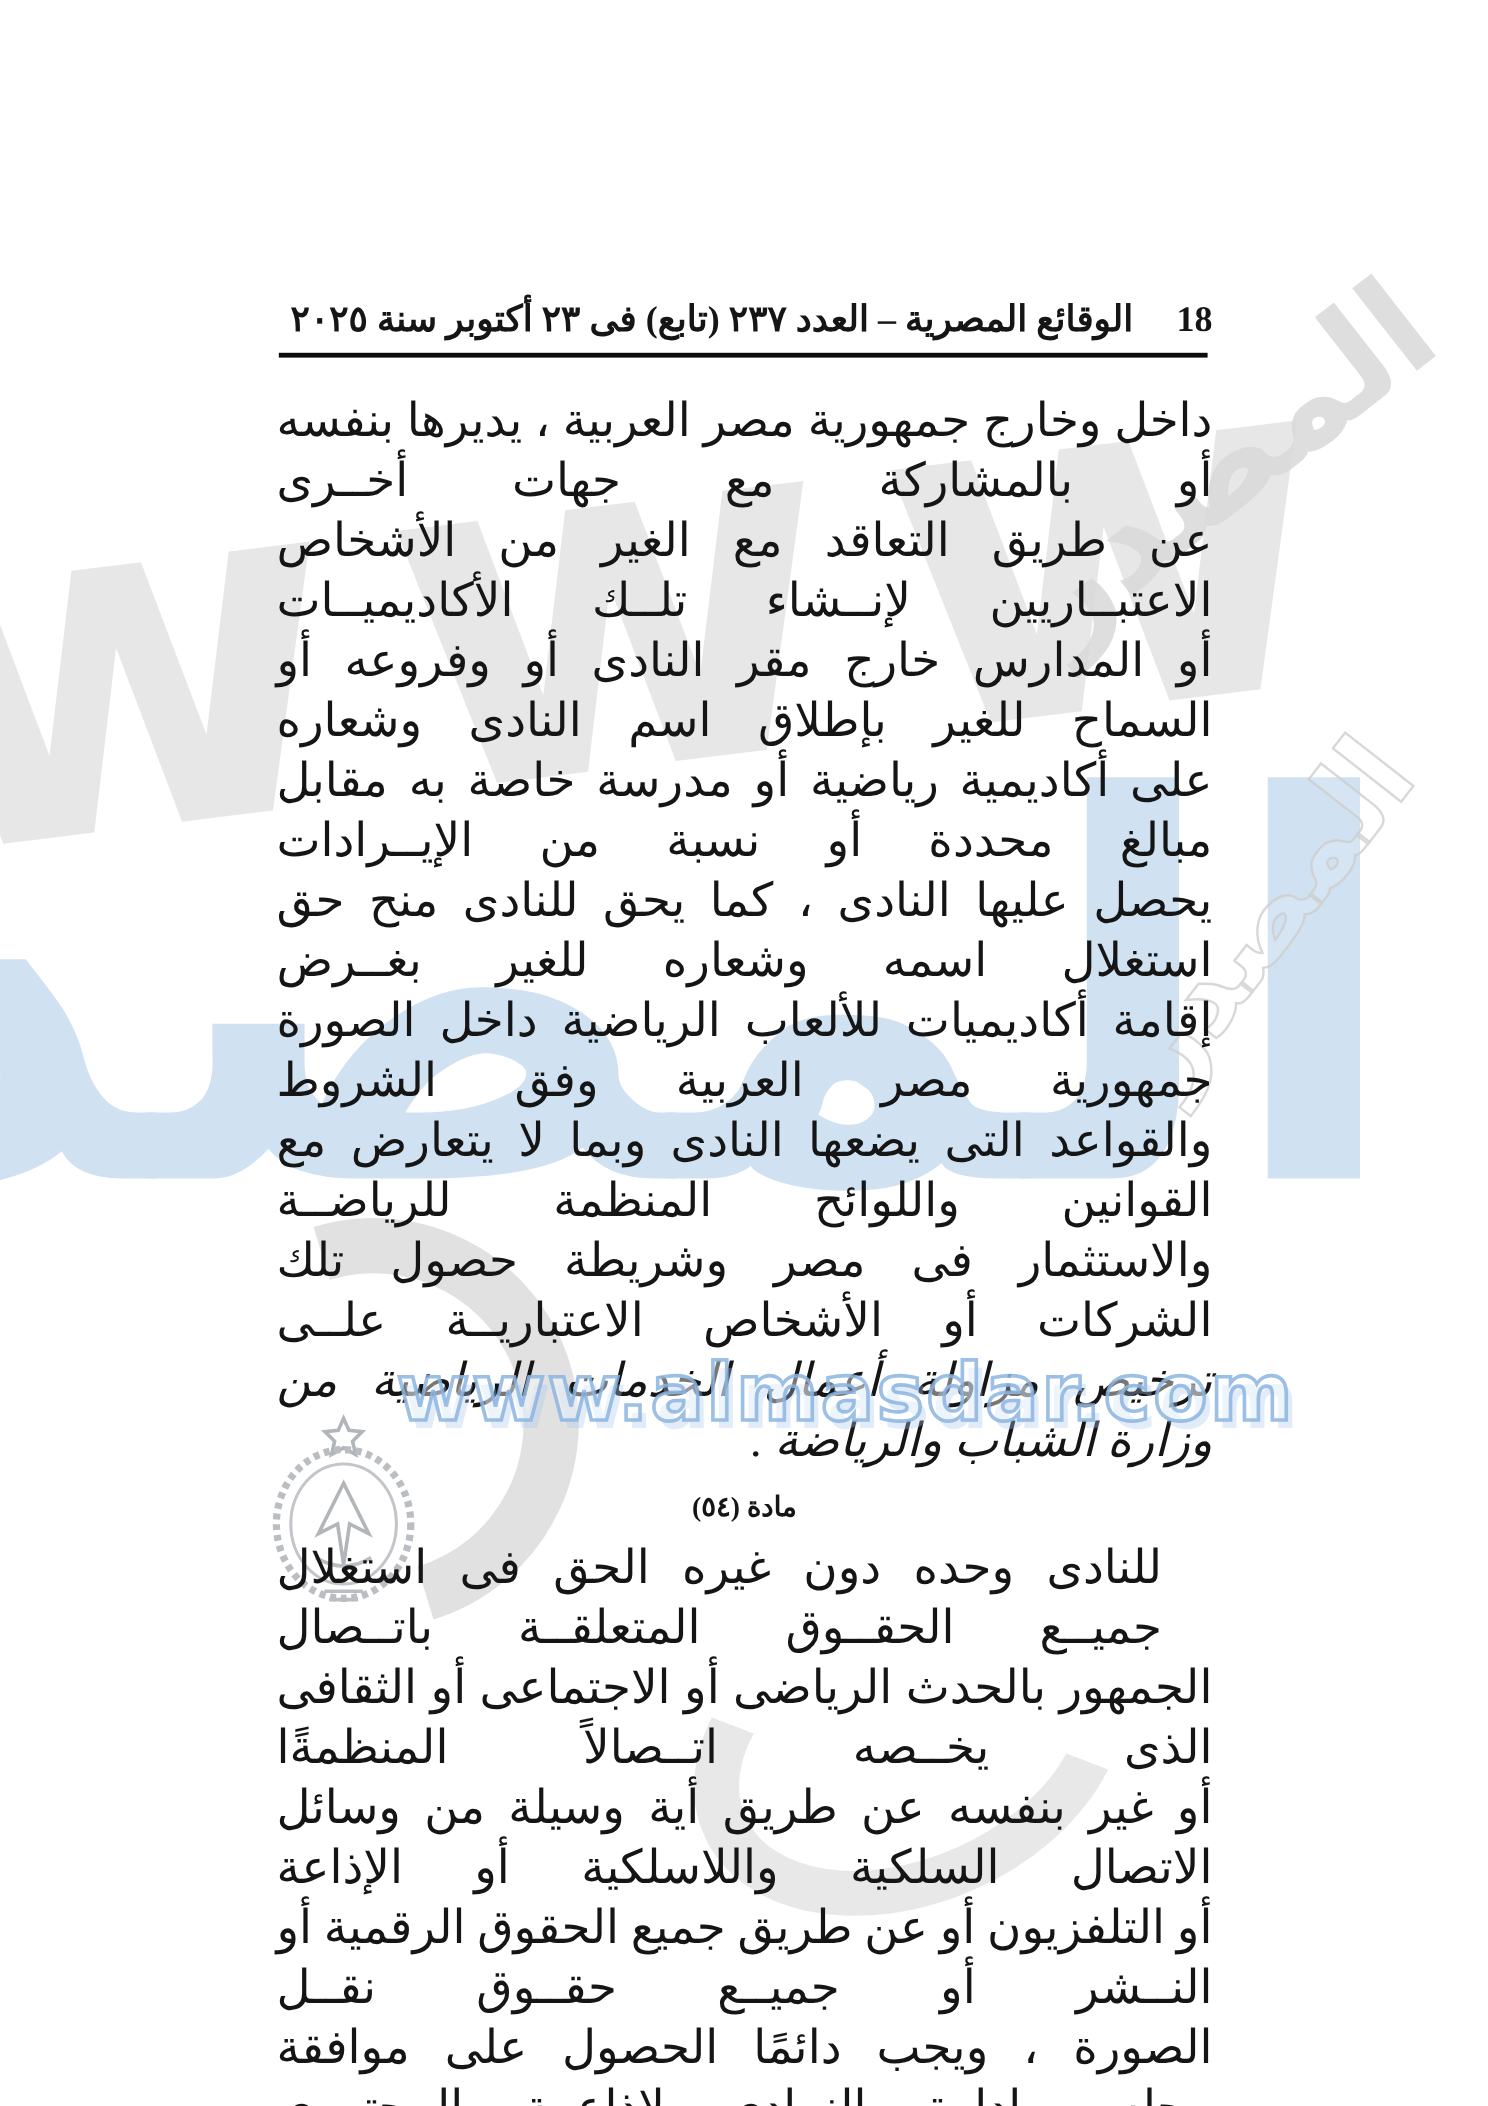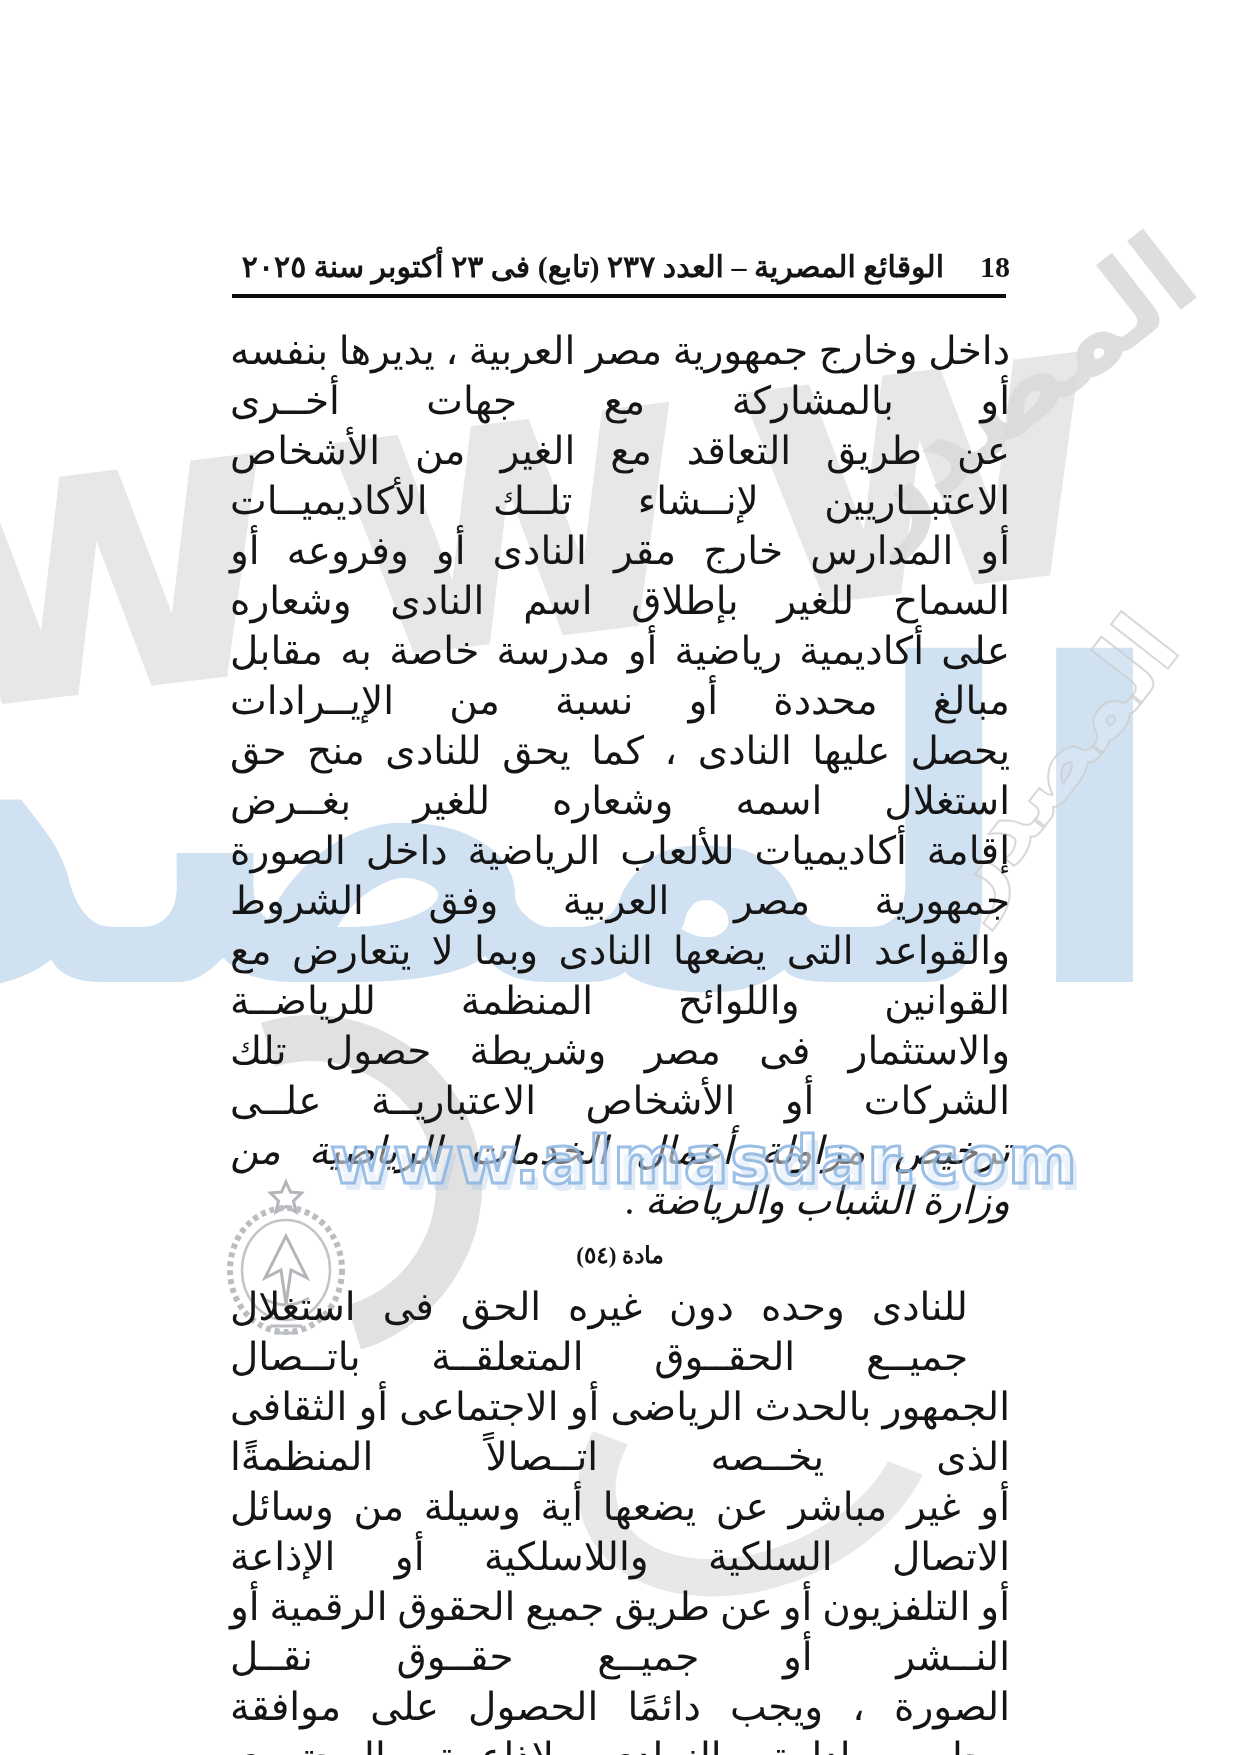--- a/index.html
+++ b/index.html
@@ -122,21 +122,21 @@
       <div class="line">والقواعد التى يضعها النادى وبما لا يتعارض مع القوانين واللوائح المنظمة للرياضــة</div>
       <div class="line">والاستثمار فى مصر وشريطة حصول تلك الشركات أو الأشخاص الاعتباريــة علــى</div>
       <div class="line last">ترخيص مزاولة أعمال الخدمات الرياضية من وزارة الشباب والرياضة .</div>
     </div>
 
     <h2 class="art">مادة (٥٤)</h2>
 
     <div class="para" style="margin-top:0;">
       <div class="line first">للنادى وحده دون غيره الحق فى استغلال جميــع الحقــوق المتعلقــة باتــصال</div>
       <div class="line">الجمهور بالحدث الرياضى أو الاجتماعى أو الثقافى الذى يخــصه اتــصالاً المنظمةًا</div>
-      <div class="line">أو غير مباشر عن يضعها أية وسيلة من وسائل الاتصال السلكية واللاسلكية أو الإذاعة</div>
+      <div class="line">أو غير بنفسه عن طريق أية وسيلة من وسائل الاتصال السلكية واللاسلكية أو الإذاعة</div>
       <div class="line">أو التلفزيون أو عن طريق جميع الحقوق الرقمية أو النــشر أو جميــع حقــوق نقــل</div>
       <div class="line">الصورة ، ويجب دائمًا الحصول على موافقة مجلس إدارة النــادى لإذاعــة المحتــوى</div>
 
     </div>
 
   </div>
 
   <div class="wm wm-site-link">www.almasdar.com</div>
 
 </div>

